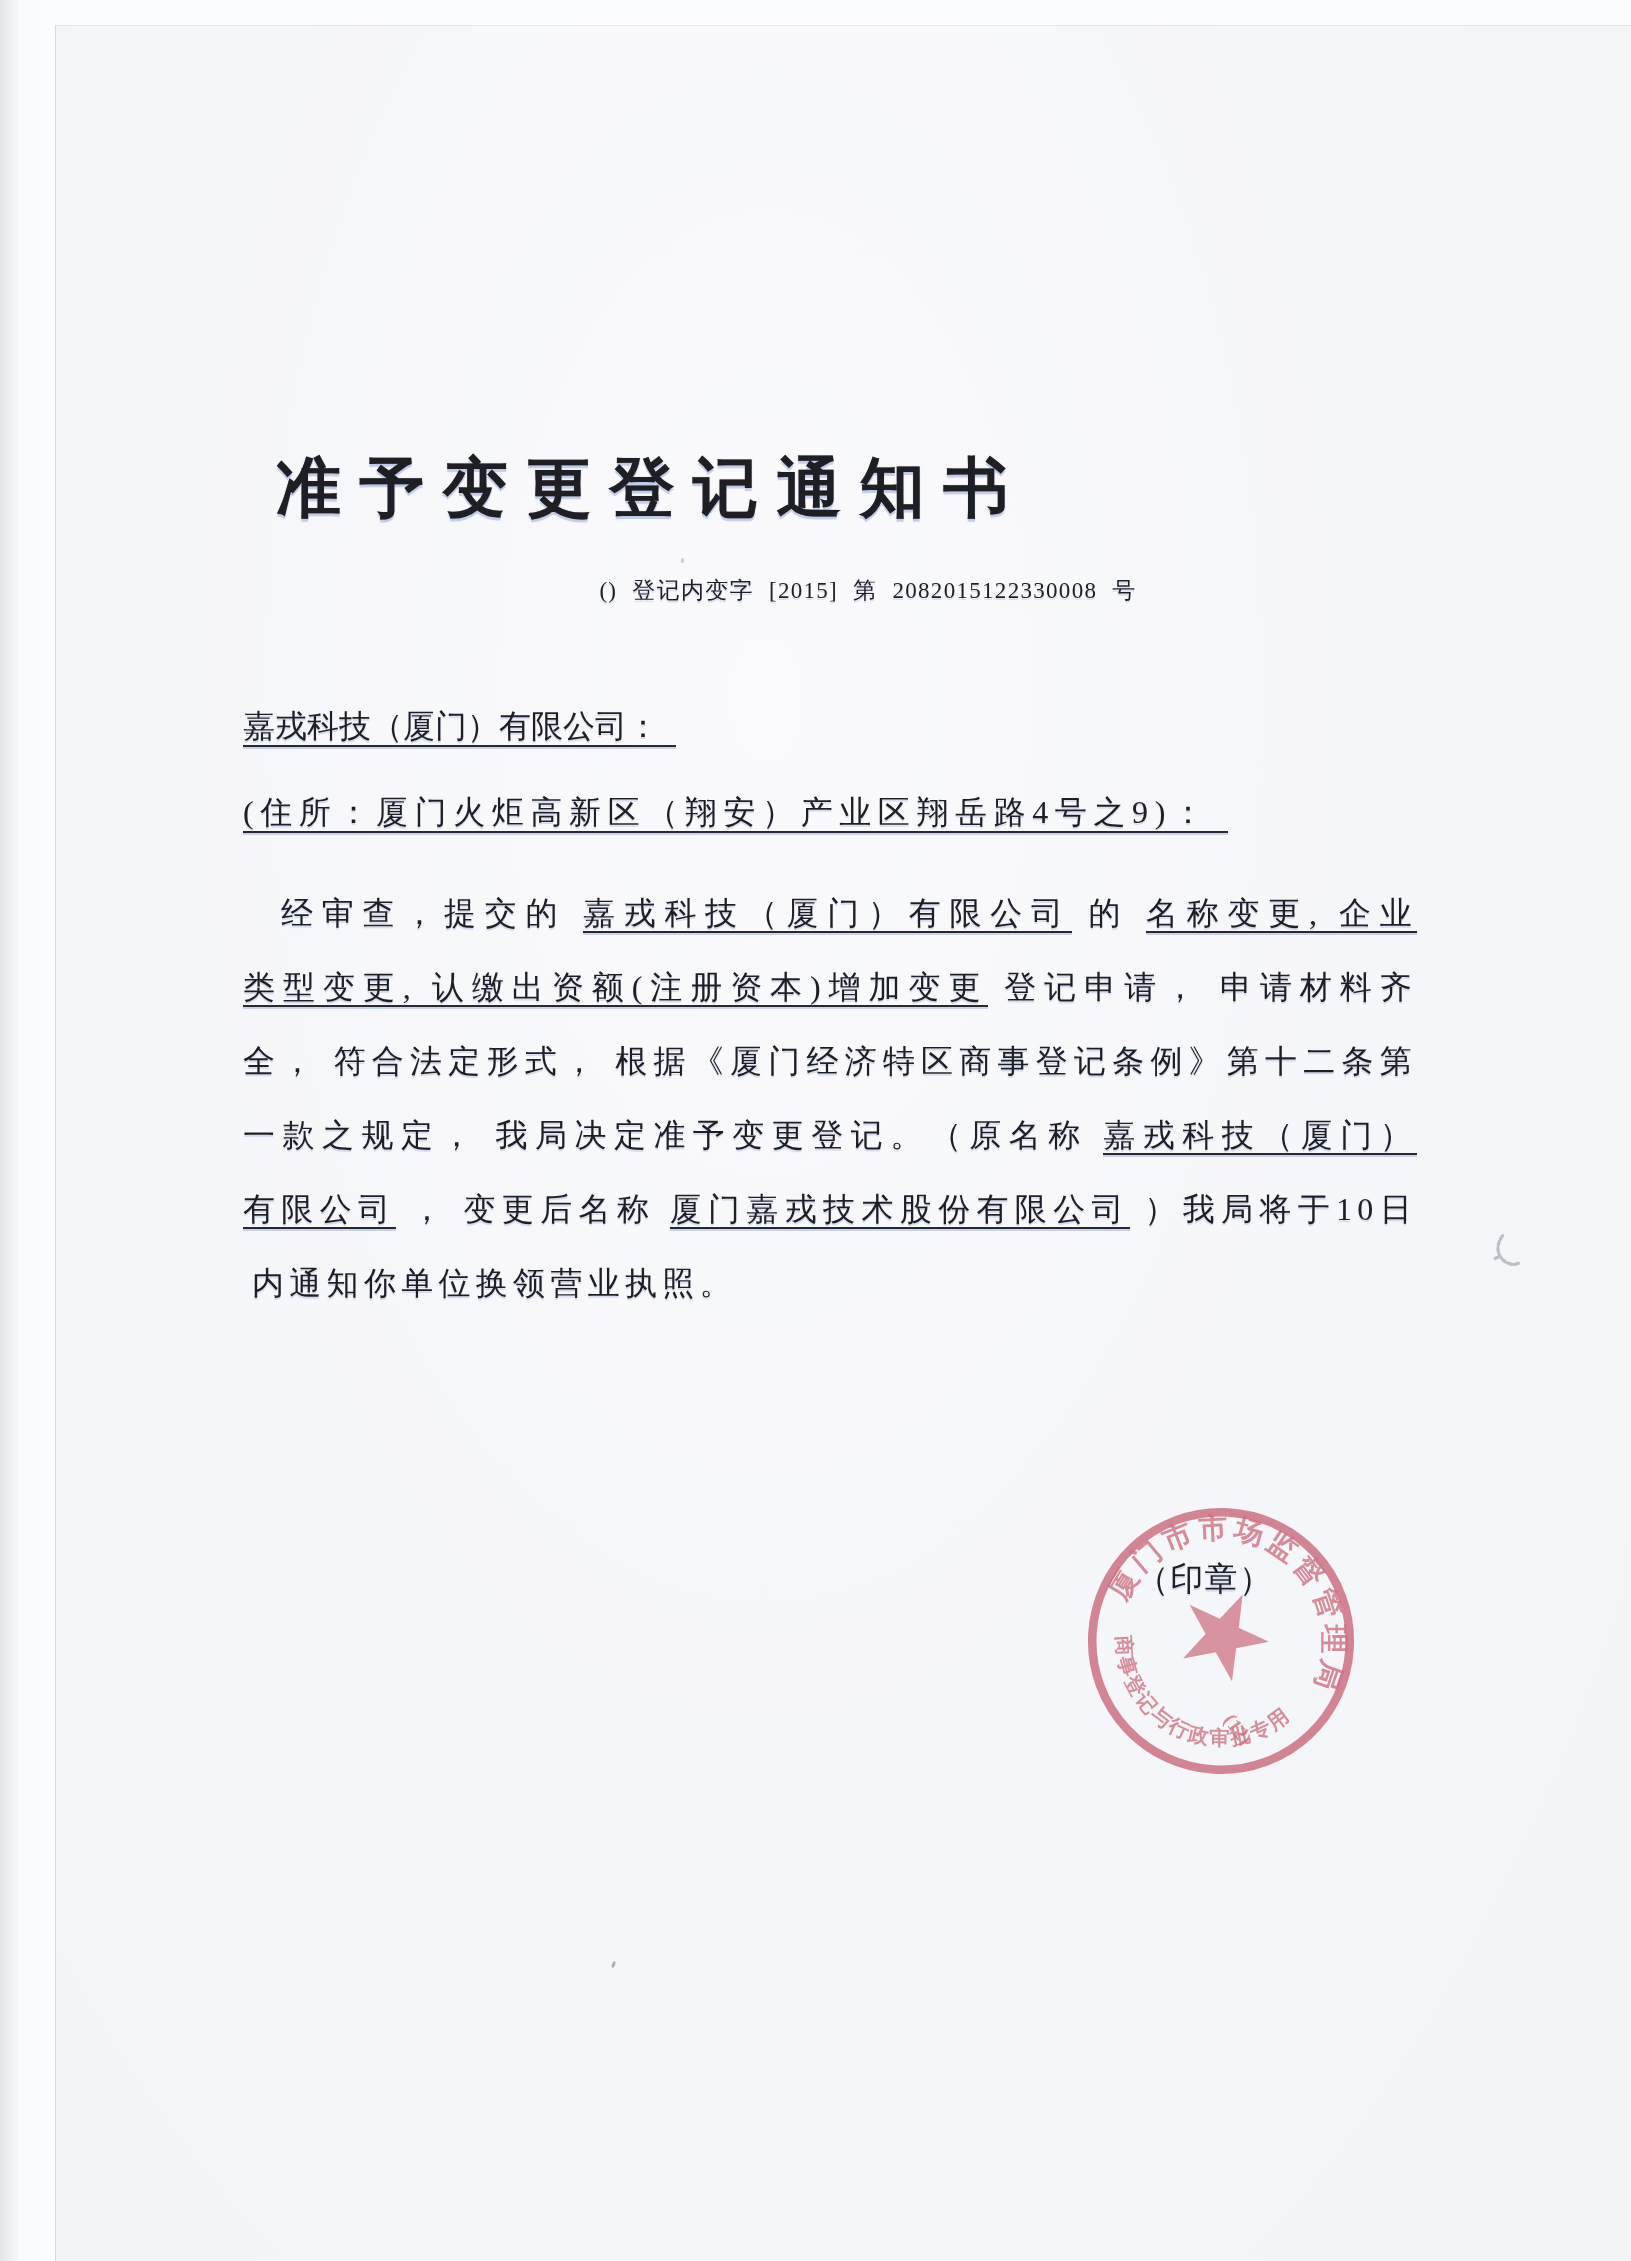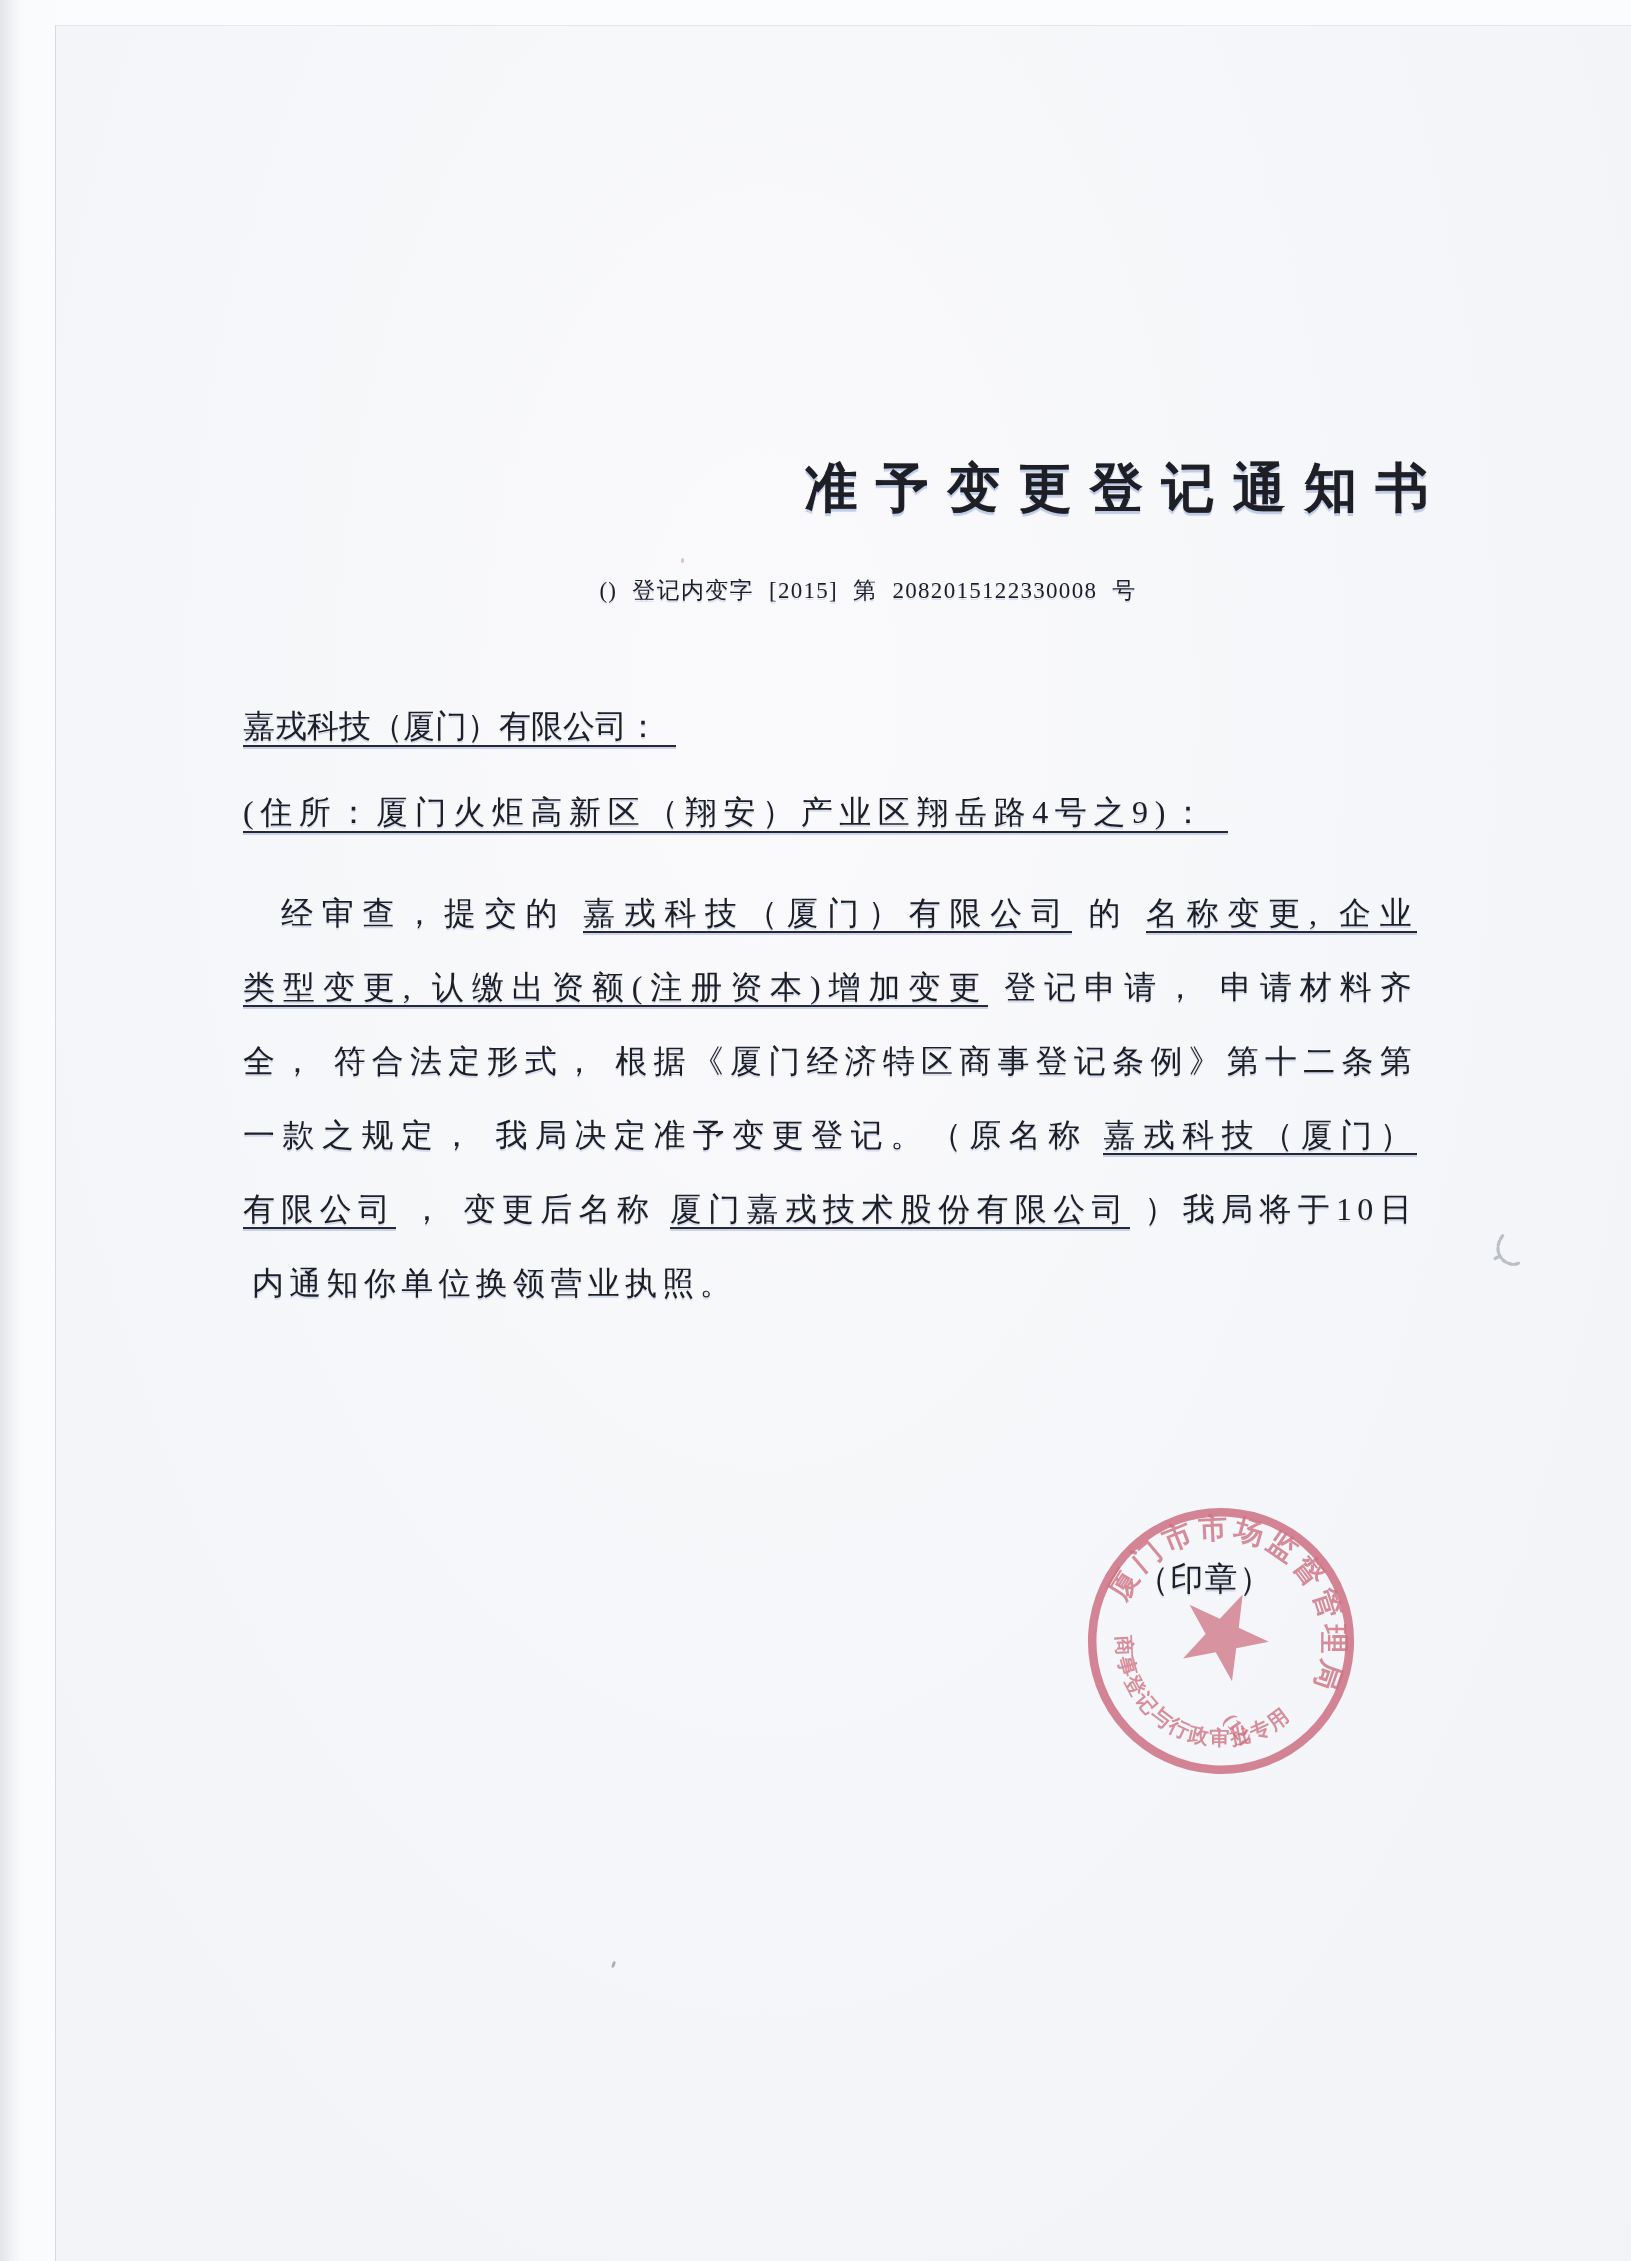--- a/index.html
+++ b/index.html
@@ -18,21 +18,21 @@
   .paper {
     position: absolute; left: 55px; top: 25px; right: 0; bottom: 0;
     background:
       radial-gradient(ellipse at 45% 30%, #fafafc 0%, #f5f6f9 55%, #f2f3f7 100%);
     border-left: 1.3px solid #d6d9de;
     border-top: 0.7px solid #e4e6ea;
   }
   .ink { text-shadow: 0 2px 0.7px rgba(85,115,200,0.22); }
   .doc-title {
     position: absolute; left: 243px; top: 455px; width: 1171px;
-    text-align: right; font-size: 53px; font-weight: bold;
+    text-align: left; font-size: 65px; font-weight: bold;
     letter-spacing: 18.4px; line-height: 66px;
     transform: translateX(33px);
     text-shadow: 0 3.3px 0.7px rgba(70,105,195,0.30), 0 0 0.7px rgba(20,20,30,0.6);
   }
   .ref-line {
     position: absolute; left: 243px; top: 575px; width: 1250px;
     text-align: center; font-size: 23px; letter-spacing: 1.3px; word-spacing: 8px;
   }
   .recipient {
     position: absolute; left: 243px; top: 705px;

